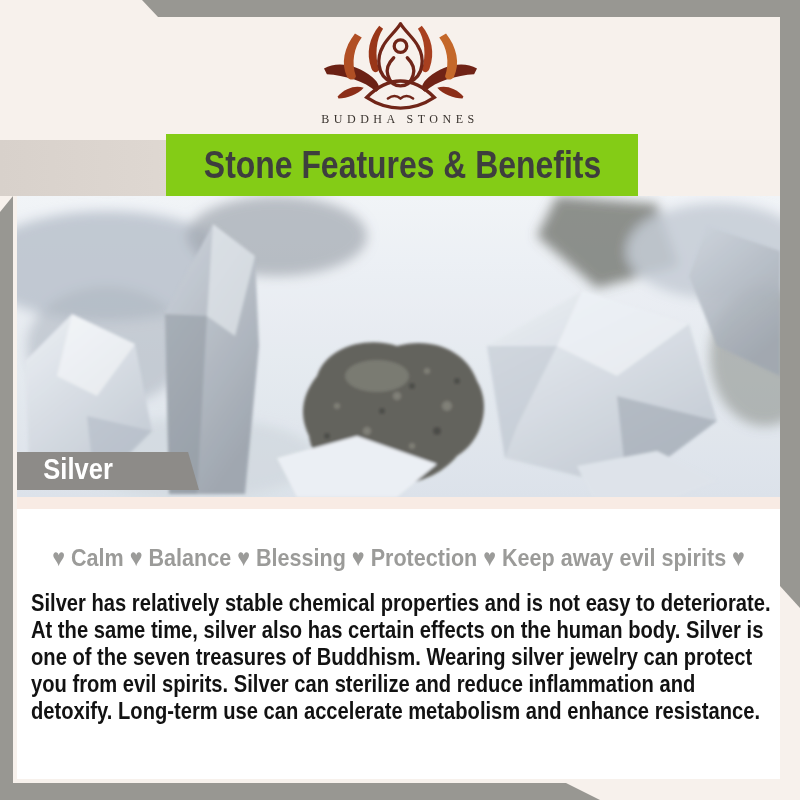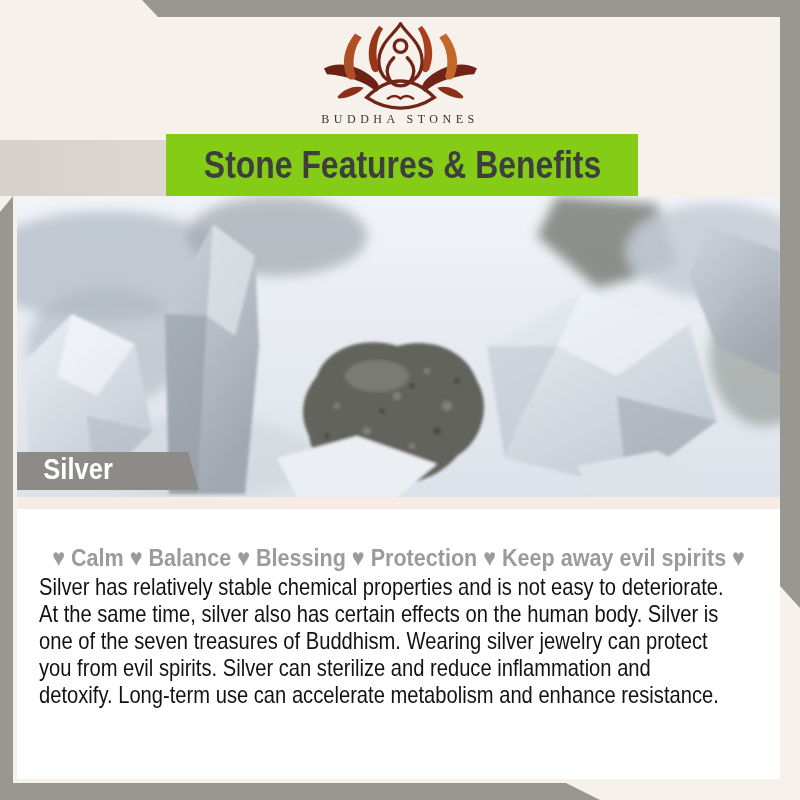--- a/index.html
+++ b/index.html
@@ -37,21 +37,21 @@
     display:flex;}
   .silver-label span{color:#ffffff;font-size:30px;font-weight:700;padding-left:31px;
     transform:scaleX(0.85);transform-origin:left center;white-space:nowrap;}
   .photo-strip{position:absolute;left:17px;top:497px;width:763px;height:12px;background:#f8ebe4;}
 
   
   .content-panel{position:absolute;left:17px;top:509px;width:763px;height:270px;background:#ffffff;}
   .taglines{margin-top:34px;height:30px;display:flex;justify-content:center;align-items:center;}
   .taglines span{font-size:24.5px;font-weight:700;color:#9b9b99;white-space:nowrap;
     transform:scaleX(0.88);transform-origin:center;}
-  .description{padding-left:22px;}
+  .description{margin-top:16px;padding-left:14px;font-weight:bold;}
   .description .line{font-size:24px;line-height:27px;color:#121212;white-space:nowrap;
     transform:scaleX(0.84);transform-origin:left center;}
 </style>
 </head>
 <body>
 
 <div id="page">
 
   <div class="logo-wrap">
     <svg width="165" height="92" viewBox="0 0 170 95">

